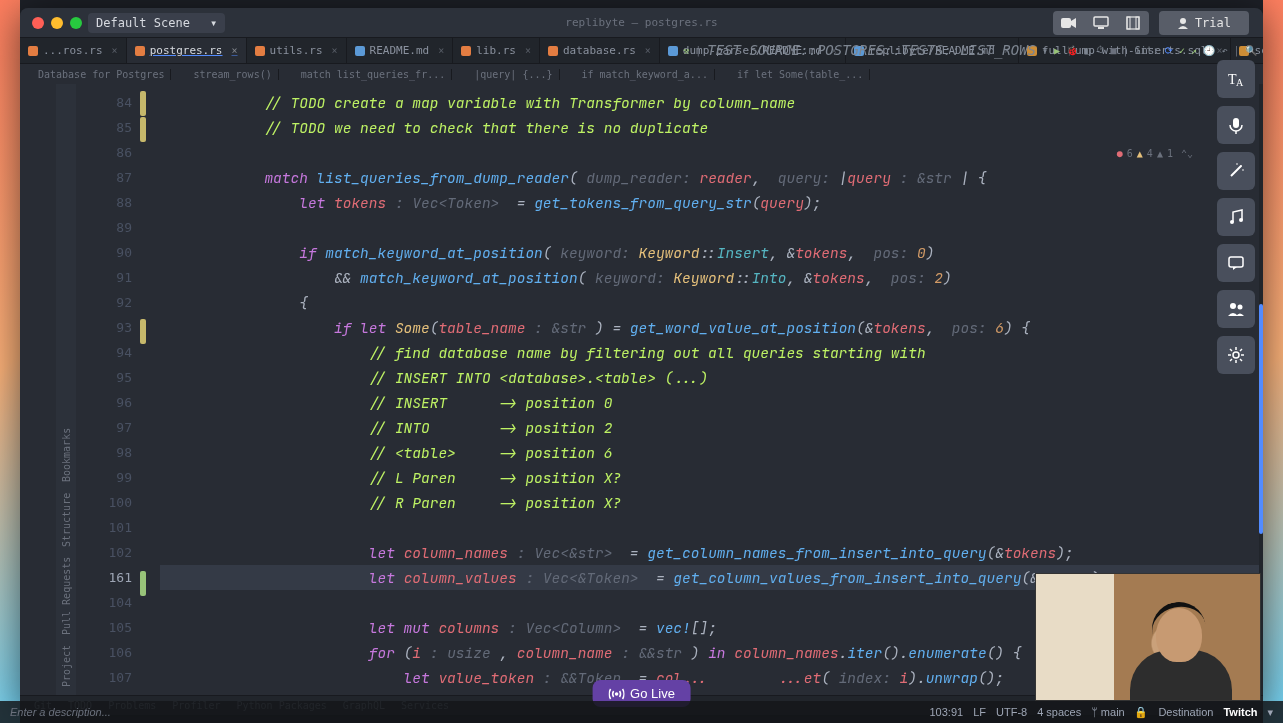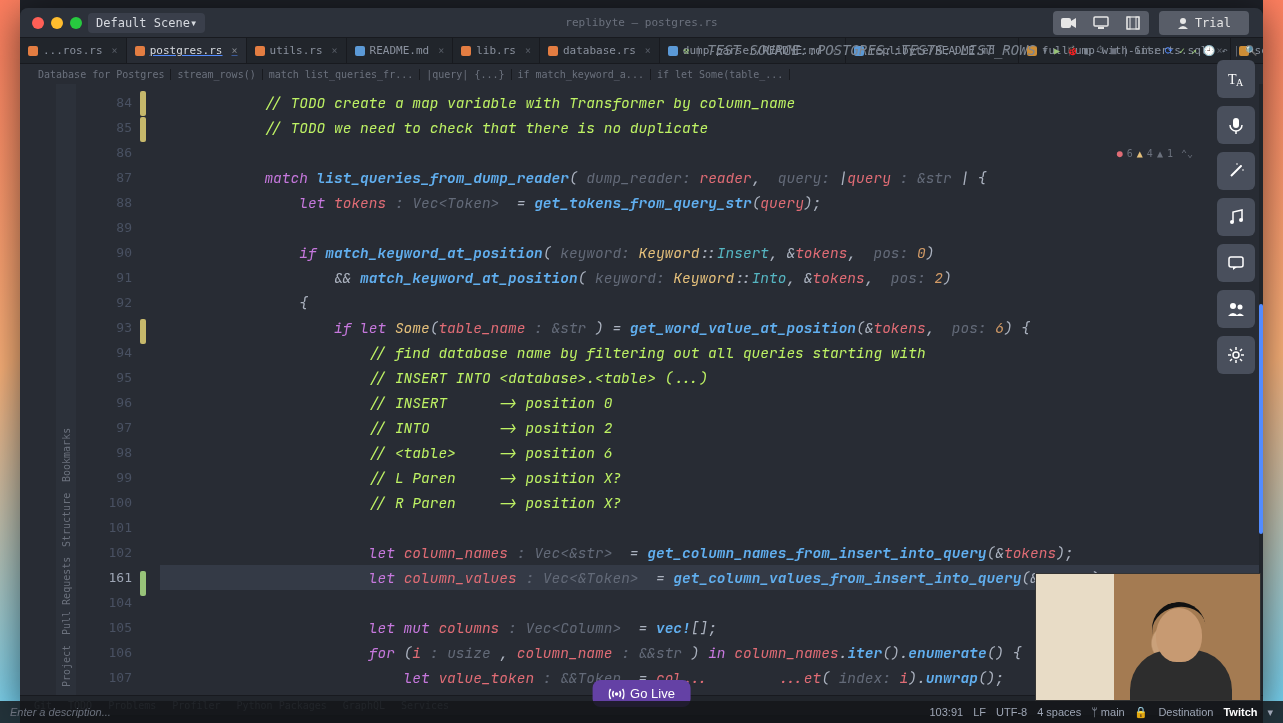--- a/index.html
+++ b/index.html
@@ -33,21 +33,21 @@
     display:flex; align-items:center;
     position:relative;
     border-bottom: 1px solid #181a1f;
   }
   .traffic { display:flex; gap:7px; padding:0 12px; }
   .dot { width:12px; height:12px; border-radius:50%; }
   .dot.r{background:#ff5f56;} .dot.y{background:#ffbd2e;} .dot.g{background:#27c93f;}
   .scene-box {
     background:#3a3f4b; color:#d7dae0;
     padding:3px 8px; border-radius:4px; font-size:12px;
-    display:flex; align-items:flex-end; gap:0;
+    display:flex; align-items:flex-end; gap:20px;
     margin-left:-6px;
   }
   .window-title {
     position:absolute; left:0; right:0; text-align:center;
     font-size:11px; color:#6b717d; pointer-events:none;
   }
   .stream-controls {
     position:absolute; right:14px; top:3px; display:flex; gap:10px;
   }
   .record-block {
@@ -79,21 +79,21 @@
   .tab.active { background:#282c34; color:#d7dae0; text-decoration: underline; text-decoration-color:#528bff; }
   .tab .file-ico { width:10px; height:10px; border-radius:2px; display:inline-block; }
   .ico-rust{background:#e37d42;} .ico-md{background:#5b99d6;} .ico-sql{background:#cd8d36;}
   .close-x { opacity:0.5; font-size:10px; margin-left:4px; }
   
   .tool-icons { position:absolute; right:5px; top:34px; display:flex; gap:6px; align-items:center; color:#9da5b4; font-size:10px; }
   .tool-icons span{display:inline-flex;align-items:center;}
   
   .breadcrumb {
     height:20px; background:#282c34;
-    display:flex; align-items:center; gap:0; padding:0 12px;
+    display:flex; align-items:center; gap:16px; padding:0 12px;
     font-size:10px; color:#6b717d;
   }
   .crumb { padding:0 6px; border-right:1px solid #181a1f; }
   
   .editor { flex:1; display:flex; background:#282c34; position:relative; overflow:hidden;padding-left:36px; }
   .left-rail {
     width:20px; background:#2c313a;
     writing-mode:vertical-rl; transform:rotate(180deg);
     display:flex; gap:10px; padding:8px 0; font-size:10px; color:#6b717d;
     align-items:center;
@@ -119,21 +119,21 @@
     font-style: italic;
     color:#abb2bf;
     white-space:pre;
     overflow:hidden;
   }
   .line { height:25px; }
   .line.current { background:rgba(97,110,136,0.22); }
   
   .cm { color:#bef264; } 
   .kw { color:#c678dd; } 
-  .fn { color:#61afef;font-weight:bold; } 
+  .fn { color:#61afef; } 
   .ty { color:#e5c07b; } 
   .vr { color:#e06c75; } 
   .pr { color:#56b6c2; }
   .nm { color:#d19a66; } 
   .hint{color:#636a78; font-style:italic;}
   
   .right-tools {
     position:absolute; right:28px; top:60px;
     display:flex; flex-direction:column; gap:8px;
   }

